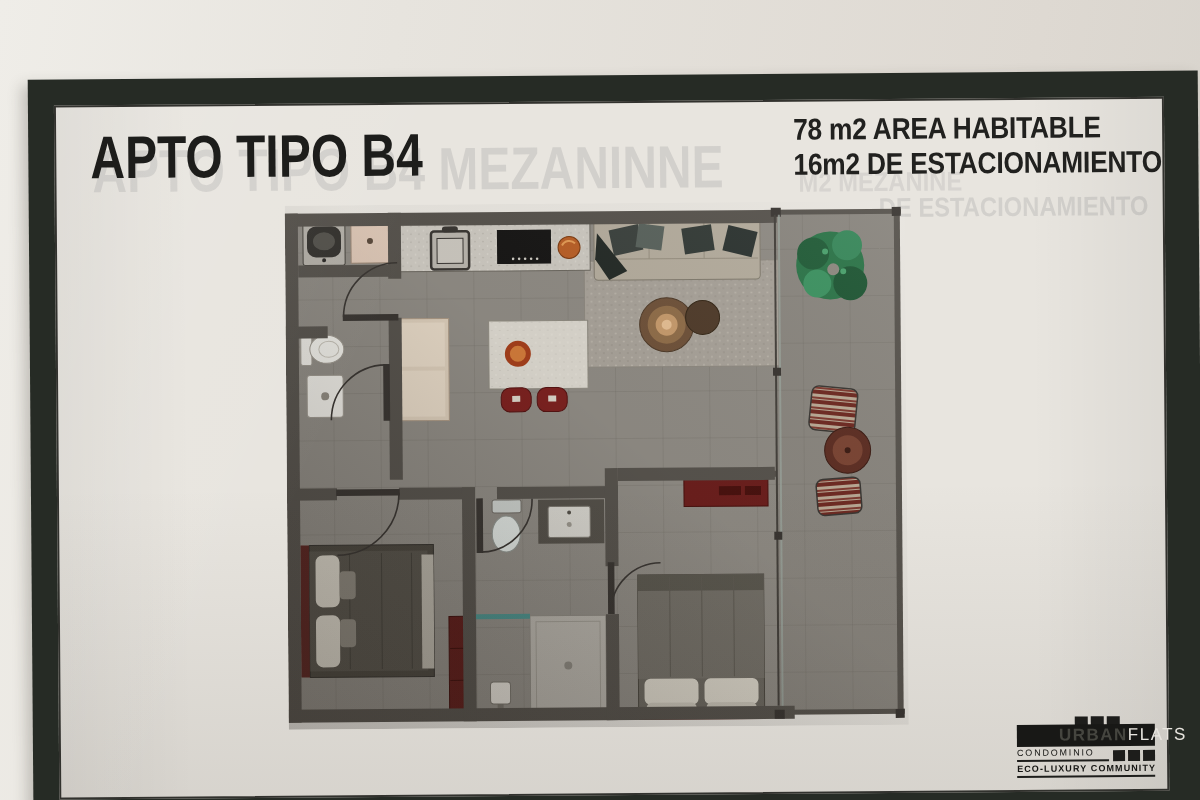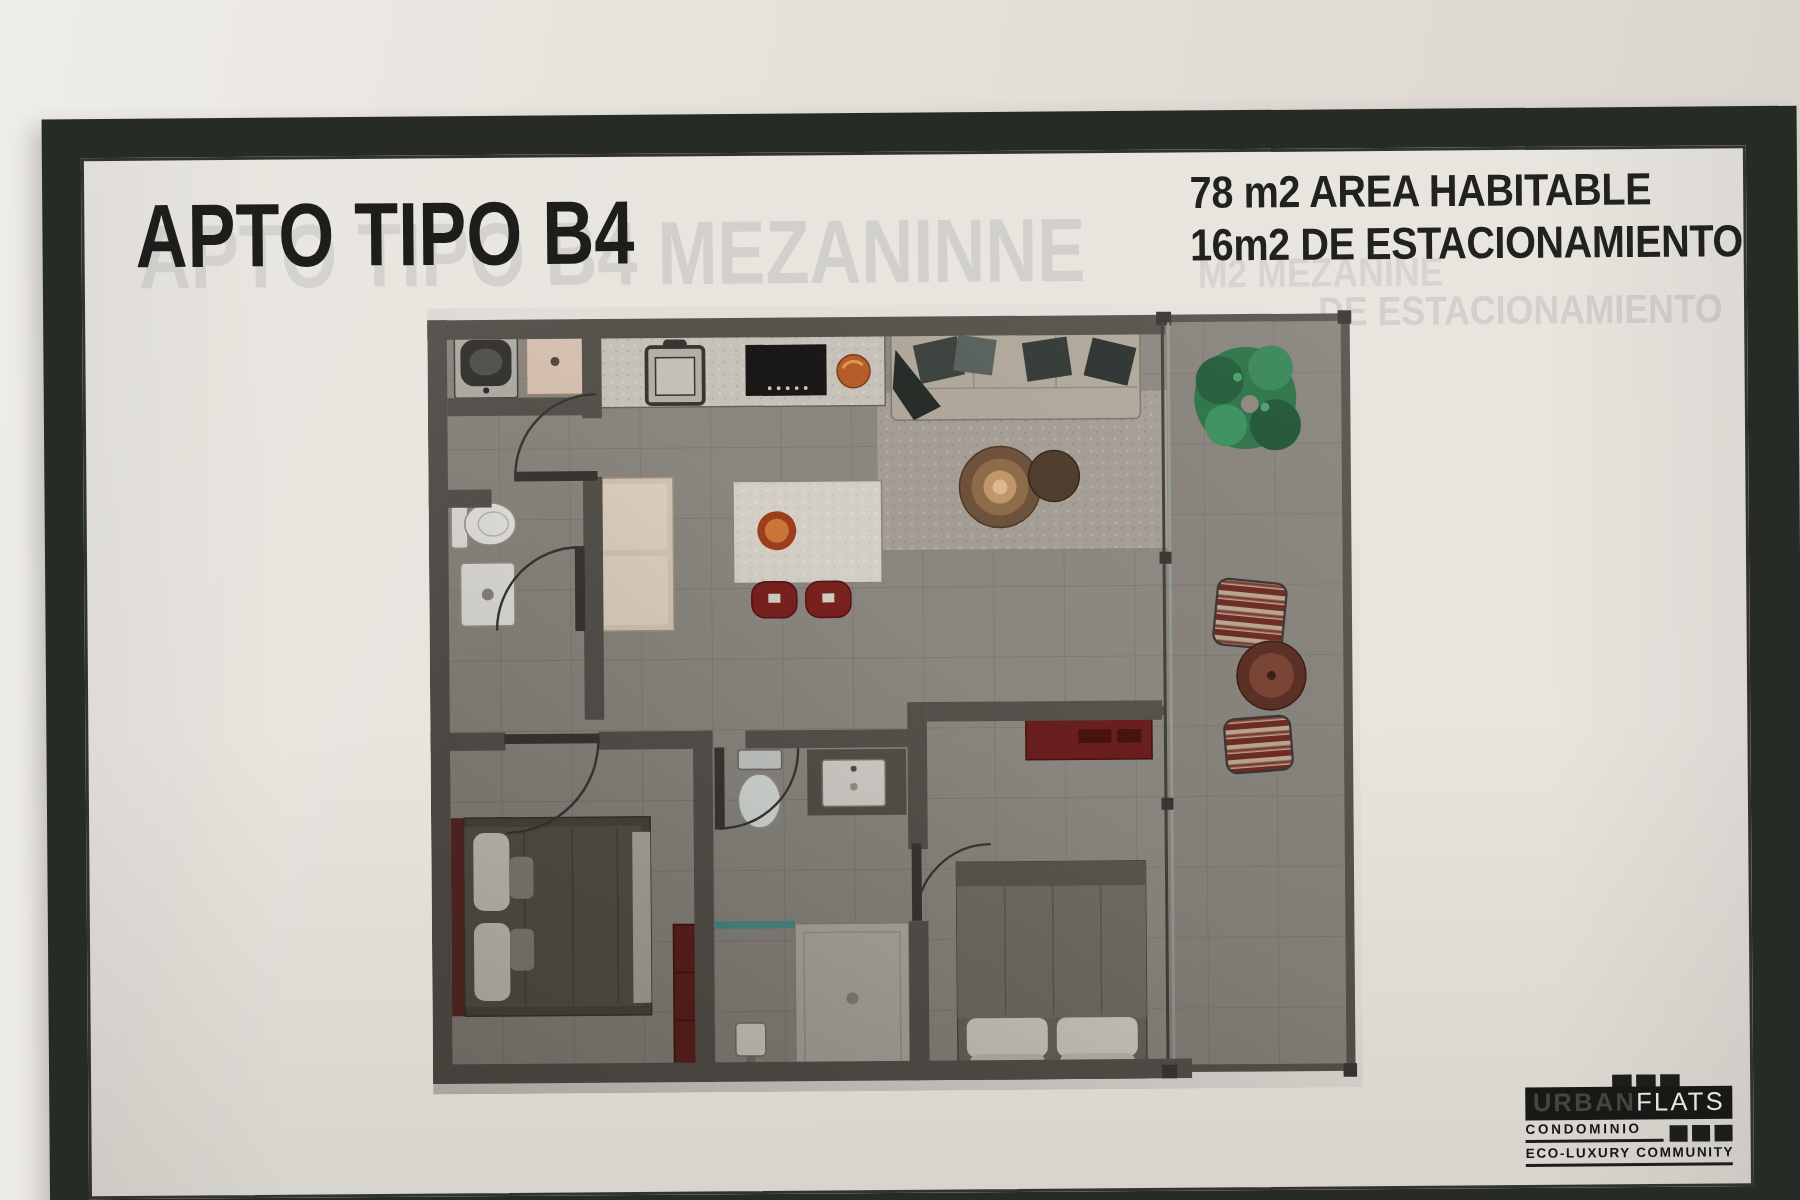--- a/index.html
+++ b/index.html
@@ -54,25 +54,25 @@
   }
   .plan{position:absolute;left:228px;top:100px;width:620px;height:524px;}
   
   .logo{position:absolute;right:12px;bottom:12px;width:138px;z-index:1;}
   .logo-blocks-top{position:absolute;top:-8px;left:58px;display:flex;gap:3px;}
   .logo-blocks-top span{display:block;width:13px;height:9px;background:#1d1d1b;}
   .logo-bar{
     position:relative;height:22px;background:#181816;display:flex;
     align-items:center;justify-content:space-between;padding:0 5px;
   }
-  .logo-urban{font-size:17px;font-weight:bold;letter-spacing:1.5px;color:#45453f;}
+  .logo-urban{font-size:17px;font-weight:bold;letter-spacing:1.5px;color:#45453f;margin-left:37px;}
   .logo-flats{font-size:17px;font-weight:normal;letter-spacing:1.5px;color:#e8e5df;}
   .logo-row2{display:flex;align-items:flex-end;margin-top:1px;}
   .logo-condominio{
-    flex:1;font-size:9px;font-weight:bold;letter-spacing:1.8px;color:#141412;
+    flex:1;font-size:9px;font-weight:normal;letter-spacing:1.8px;color:#141412;
     border-bottom:2px solid #1d1d1b;padding-bottom:2px;
   }
   .logo-blocks-bottom{display:flex;gap:3px;margin-left:4px;}
   .logo-blocks-bottom span{display:block;width:12px;height:11px;background:#1d1d1b;}
   .logo-tagline{
     font-size:9px;font-weight:bold;letter-spacing:1.1px;color:#141412;
     border-bottom:2px solid #1d1d1b;padding:2px 0 2px;white-space:nowrap;
   }
 </style>
 </head>

